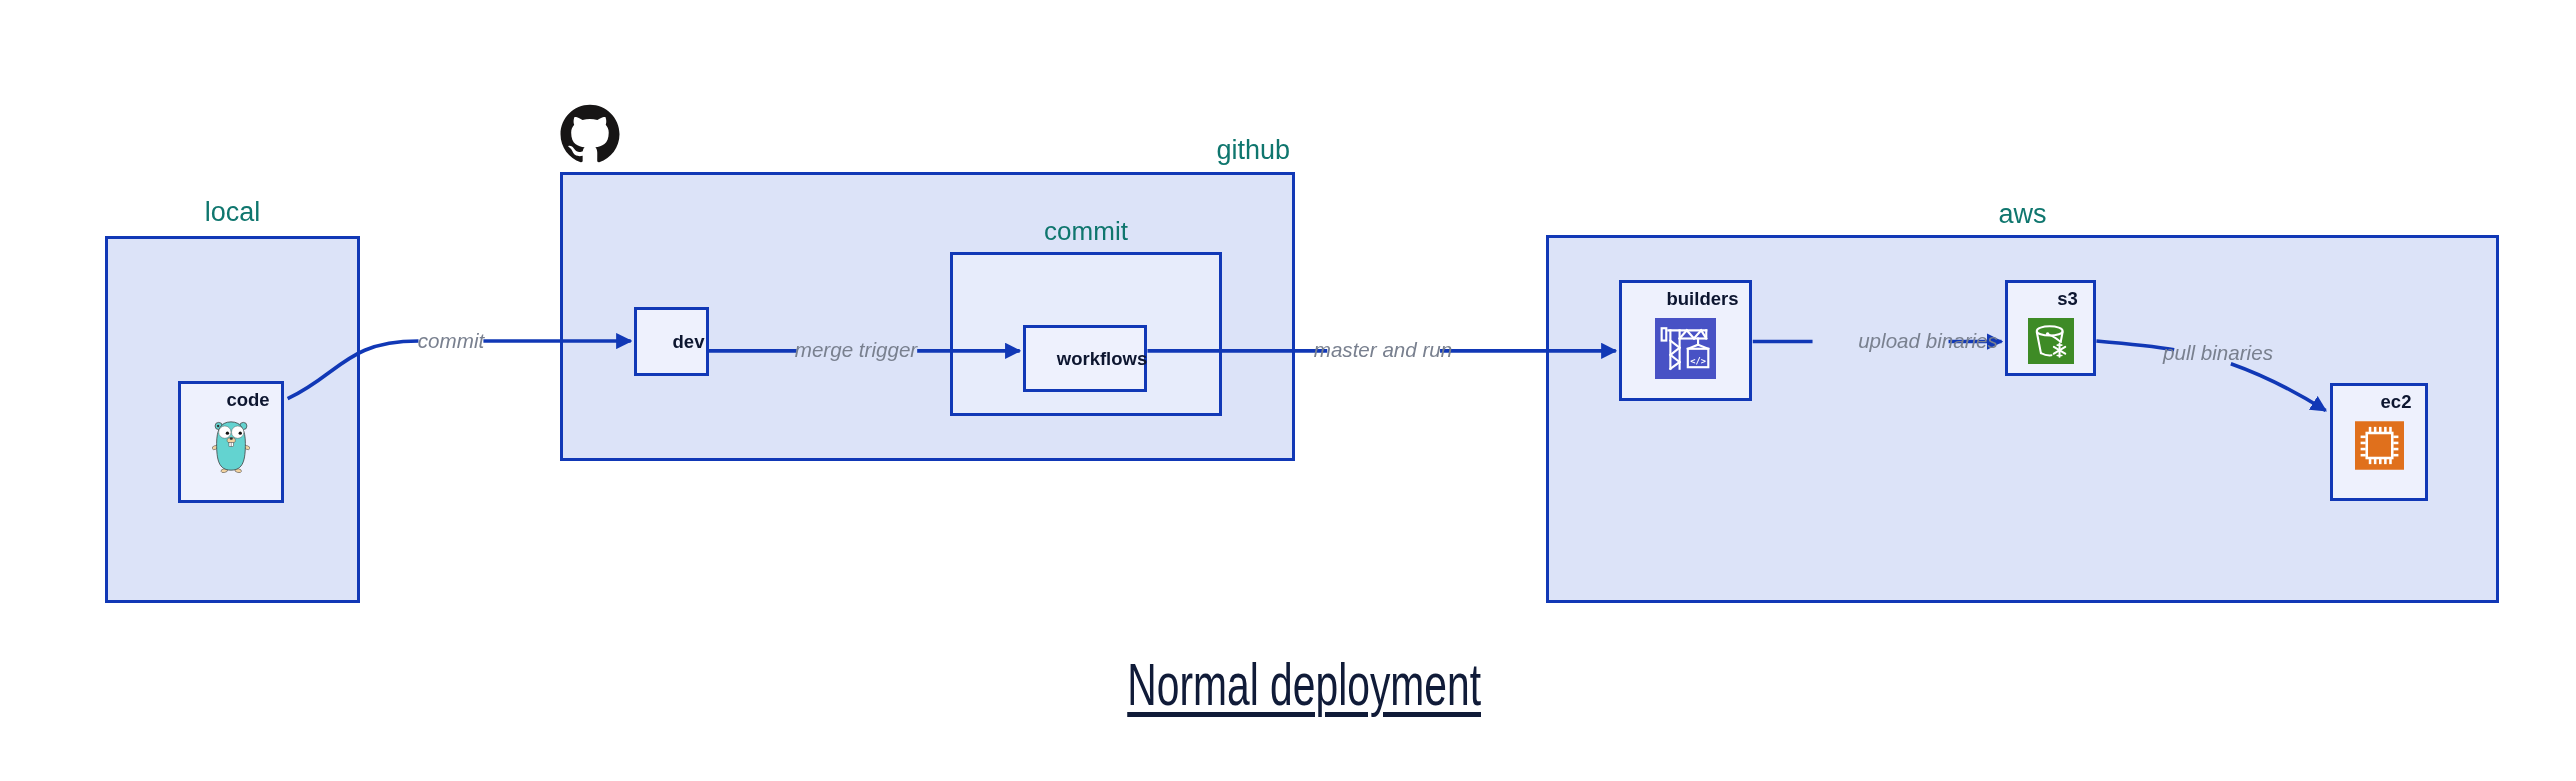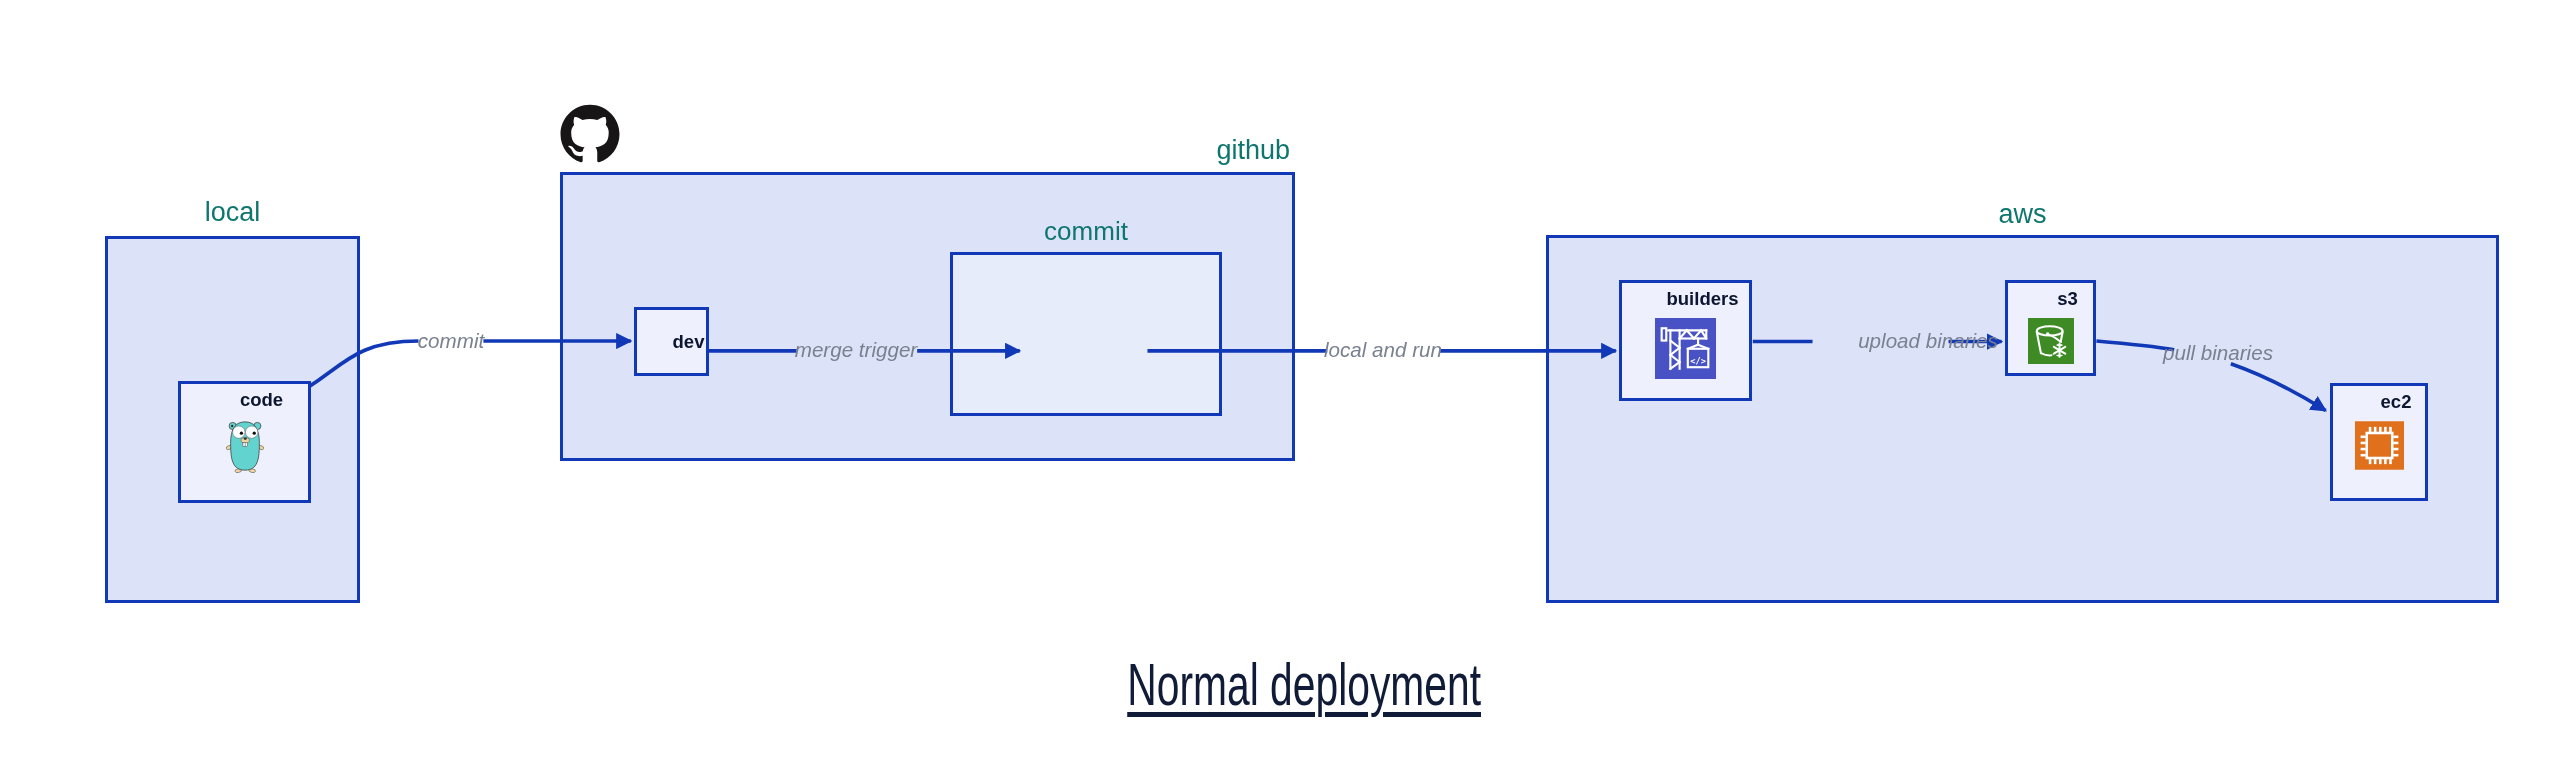--- a/index.html
+++ b/index.html
@@ -19,21 +19,21 @@
   .title{position:absolute;left:1044px;top:652px;width:515px;text-align:center;z-index:4;
          color:#101b38;font-size:60px;line-height:1.1;white-space:nowrap;text-decoration:underline;}
   .title span{display:inline-block;transform:scaleX(0.68);transform-origin:center;
               text-decoration:underline;text-decoration-thickness:5.2px;text-underline-offset:7.2px;}
   
   #box-local{left:105px;top:236px;width:255px;height:367px;}
   #box-github{left:560px;top:172px;width:735px;height:289px;}
   #box-master{left:950px;top:252px;width:272px;height:164px;}
   #box-aws{left:1546px;top:235px;width:953px;height:368px;}
   
-  #node-code{left:178px;top:381px;width:133px;height:122px;}
+  #node-code{left:178px;top:381px;width:106px;height:122px;}
   #node-dev{left:634px;top:307px;width:75px;height:69px;justify-content:center;}
   #node-dev .node-label{margin-top:0;}
   #node-workflows{left:1023px;top:325px;width:124px;height:67px;justify-content:center;}
   #node-workflows .node-label{margin-top:0;}
   #node-builders{left:1619px;top:280px;width:133px;height:121px;}
   #node-s3{left:2005px;top:280px;width:91px;height:96px;}
   #node-ec2{left:2330px;top:383px;width:98px;height:118px;}
   
   #label-local{left:105px;top:197px;width:255px;text-align:center;}
   #label-github{left:560px;top:135px;width:730px;text-align:right;}
@@ -113,20 +113,23 @@
         <rect x="33" y="45" width="9" height="8" fill="#ffffff" stroke="#444" stroke-width="1"></rect>
         <line x1="37.5" y1="45" x2="37.5" y2="53" stroke="#444" stroke-width="1"></line>
       </svg>
     </div>
   </div>
 
   <div class="leaf" id="node-dev">
     <div class="node-label">dev</div>
   </div>
 
+  <div class="leaf" id="node-workflows">
+    <div class="node-label">workflows</div>
+  </div>
 
   <div class="leaf" id="node-builders">
     <div class="node-label">builders</div>
     <div class="icon-wrap">
       <svg width="61" height="61" viewBox="0 0 119 119">
         <rect x="0" y="0" width="119" height="119" fill="#4852c5"></rect>
         <g stroke="#ffffff" stroke-width="4.2" fill="none" stroke-linecap="square">
           <rect x="13" y="20" width="9" height="24"></rect>
           <line x1="30" y1="24" x2="30" y2="99"></line>
           <line x1="48" y1="24" x2="48" y2="99"></line>
@@ -206,21 +209,21 @@
     </div>
   </div>
 
   <div class="ctr-label" id="label-local">local</div>
   <div class="ctr-label" id="label-github">github</div>
   <div class="ctr-label" id="label-master">commit</div>
   <div class="ctr-label" id="label-aws">aws</div>
 
   <div class="edge-label" id="elabel-commit">commit</div>
   <div class="edge-label" id="elabel-merge">merge trigger</div>
-  <div class="edge-label" id="elabel-uploadrun">local and run</div>
+  <div class="edge-label" id="elabel-uploadrun">master and run</div>
   <div class="edge-label" id="elabel-uploadbin">upload binaries</div>
   <div class="edge-label" id="elabel-pullbin">pull binaries</div>
 
   <div class="title">
     <span>Normal deployment</span>
   </div>
 
 </div>
 
 

